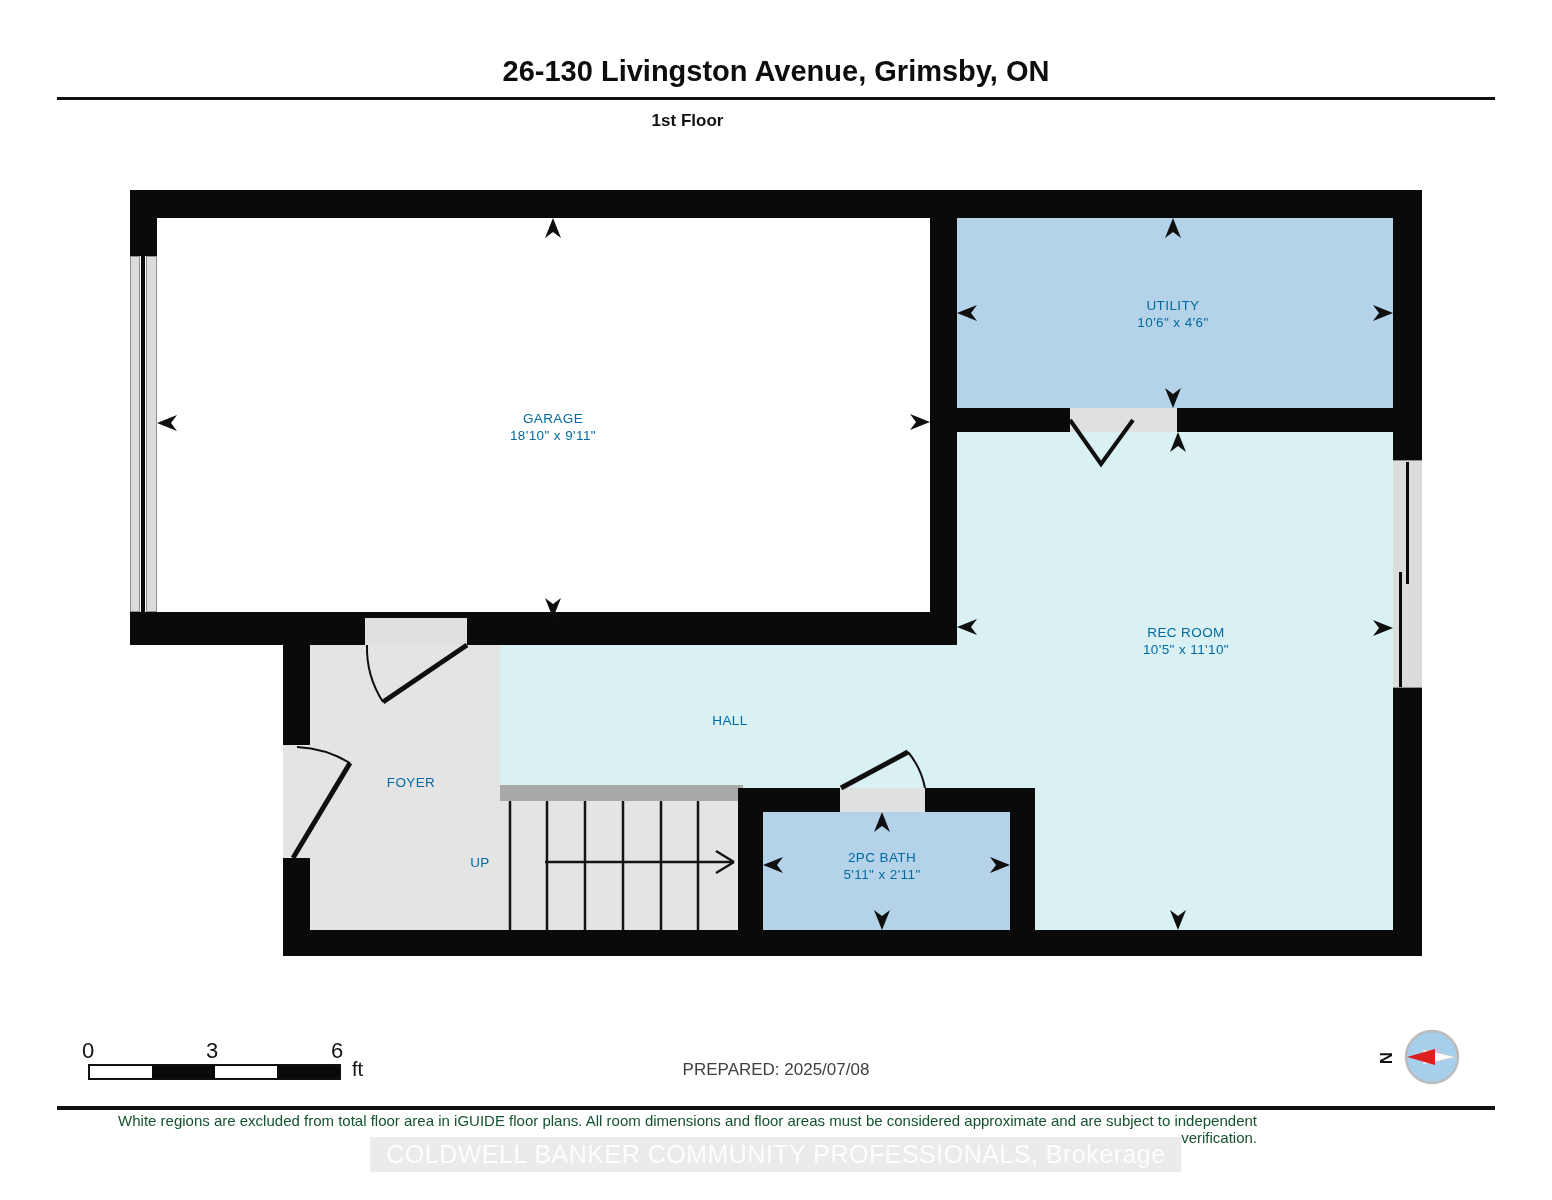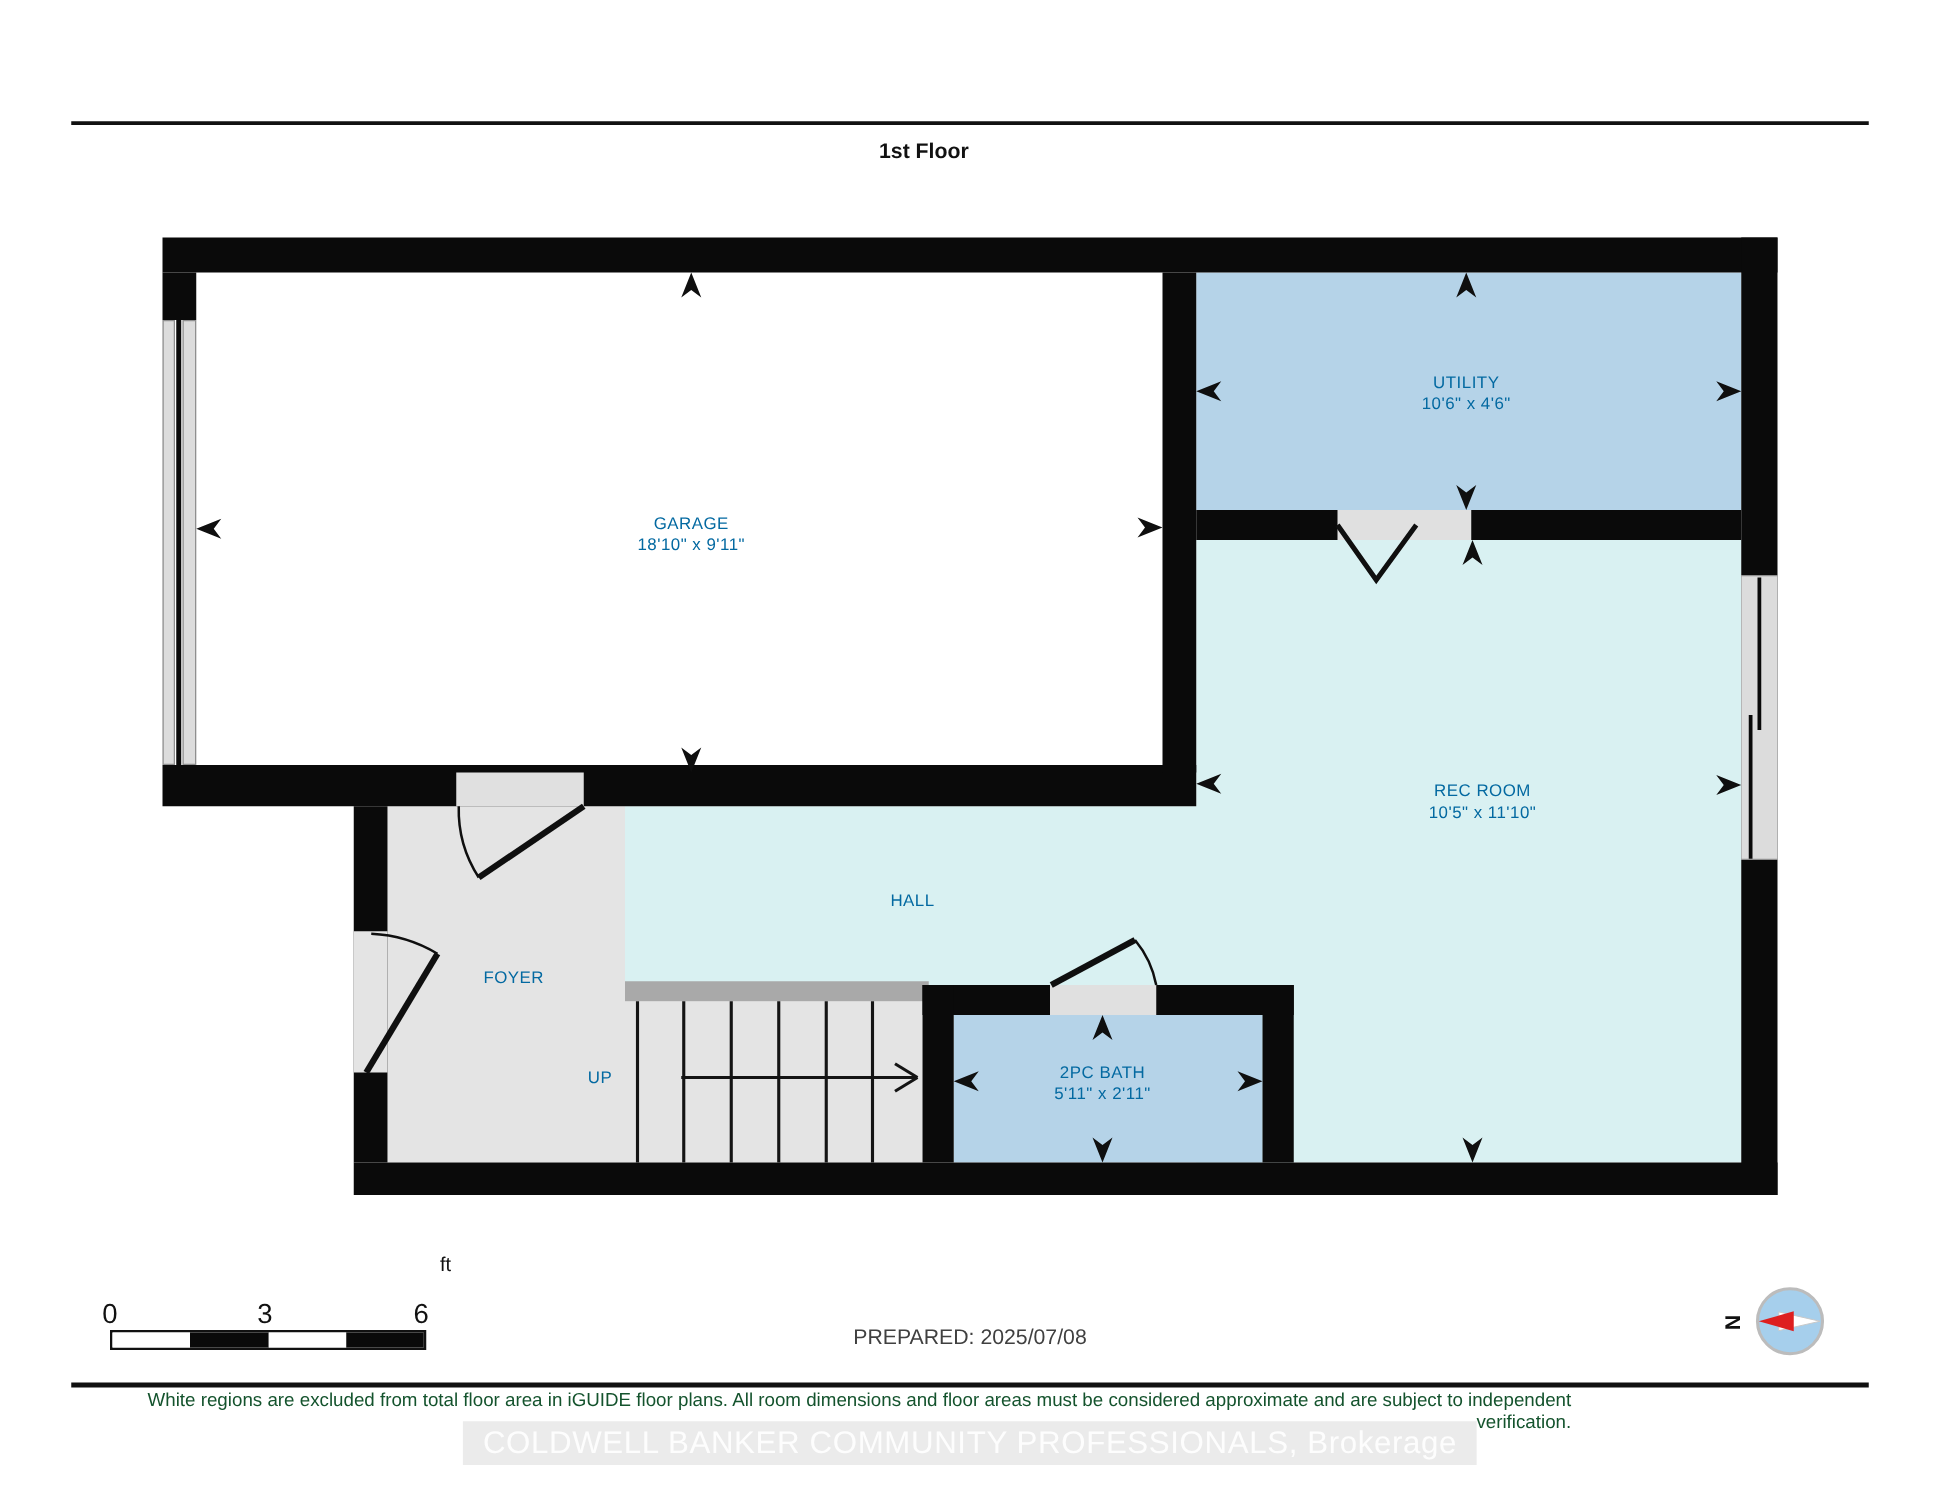--- a/index.html
+++ b/index.html
@@ -3,51 +3,52 @@
 <meta charset="utf-8">
 <style>
   html,body{margin:0;padding:0;background:#ffffff;}
   .page{position:relative;width:1552px;height:1200px;background:#ffffff;overflow:hidden;
         font-family:"Liberation Sans", sans-serif;color:#111;}
   .abs{position:absolute;}
 
   
   .title{left:0;top:55px;width:100%;text-align:center;font-size:29px;font-weight:bold;color:#0d0d0d;}
   .hrule{left:57px;top:97px;width:1438px;height:3px;background:#111;}
-  .floor-label{left:600px;top:111px;width:175px;text-align:right;font-size:17px;font-weight:bold;}
+  .floor-label{left:600px;top:111px;width:175px;text-align:center;font-size:17px;font-weight:bold;}
   .stat-lines{left:790px;top:111px;font-size:17px;line-height:25px;}
 
   
   .plan{left:130px;top:190px;width:1292px;height:766px;}
   .wall{position:absolute;background:#0a0a0a;}
   .room{position:absolute;}
   .opening{position:absolute;background:#e0e0e0;}
   .overlay{position:absolute;left:0;top:0;}
 
   .room-label{position:absolute;transform:translate(-50%,-50%);text-align:center;
               font-size:13.5px;line-height:17px;color:#0369a1;letter-spacing:.4px;white-space:nowrap;}
 
   
   .tick{position:absolute;top:0;font-size:22px;color:#111;transform:translateX(-50%);}
   .scalebar{left:88px;top:1064px;width:249px;height:12px;border:2px solid #111;display:flex;}
   .scalebar div{flex:1;}
   .seg-w{background:#ffffff;} .seg-b{background:#0a0a0a;}
-  .ft-label{left:352px;top:1004px;font-size:16px;text-align:center;}
+  .ft-label{left:352px;top:1058px;font-size:20px;text-align:center;}
   .prepared{left:0;top:1060px;width:100%;text-align:center;font-size:17px;color:#404040;}
   .frule{left:57px;top:1106px;width:1438px;height:4px;background:#111;}
   .disclaimer{left:57px;top:1112px;width:1200px;font-size:15px;color:#14532d;text-align:right;}
   .watermark{left:50%;transform:translateX(-50%);top:1137px;background:#ebebeb;color:#fdfdfd;
              font-size:25px;padding:3px 16px;white-space:nowrap;letter-spacing:.5px;}
   .north{left:1381px;top:1048px;font-size:17px;font-weight:bold;transform:rotate(-90deg);}
 </style>
 </head>
 <body>
 
 <div class="page">
 
+  <div class="abs title">26-130 Livingston Avenue, Grimsby, ON</div>
   <div class="abs hrule"></div>
   <div class="abs floor-label">1st Floor</div>
 
   <div class="abs plan">
 
     <div class="room" style="left:27px;top:28px;width:773px;height:400px;background:#ffffff;"></div>
     <div class="room" style="left:827px;top:28px;width:436px;height:190px;background:#b5d3e8;"></div>
     <div class="room" style="left:827px;top:242px;width:436px;height:498px;background:#d9f1f2;"></div>
     <div class="room" style="left:370px;top:455px;width:535px;height:143px;background:#d9f1f2;"></div>
     <div class="room" style="left:180px;top:455px;width:190px;height:285px;background:#e4e4e4;"></div>

